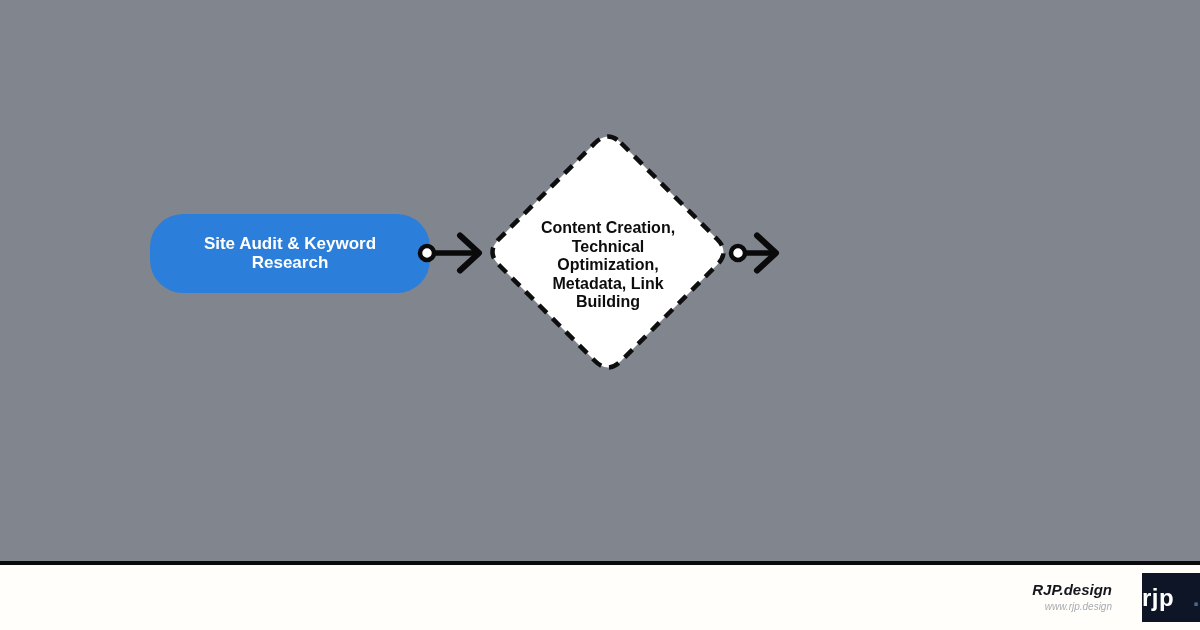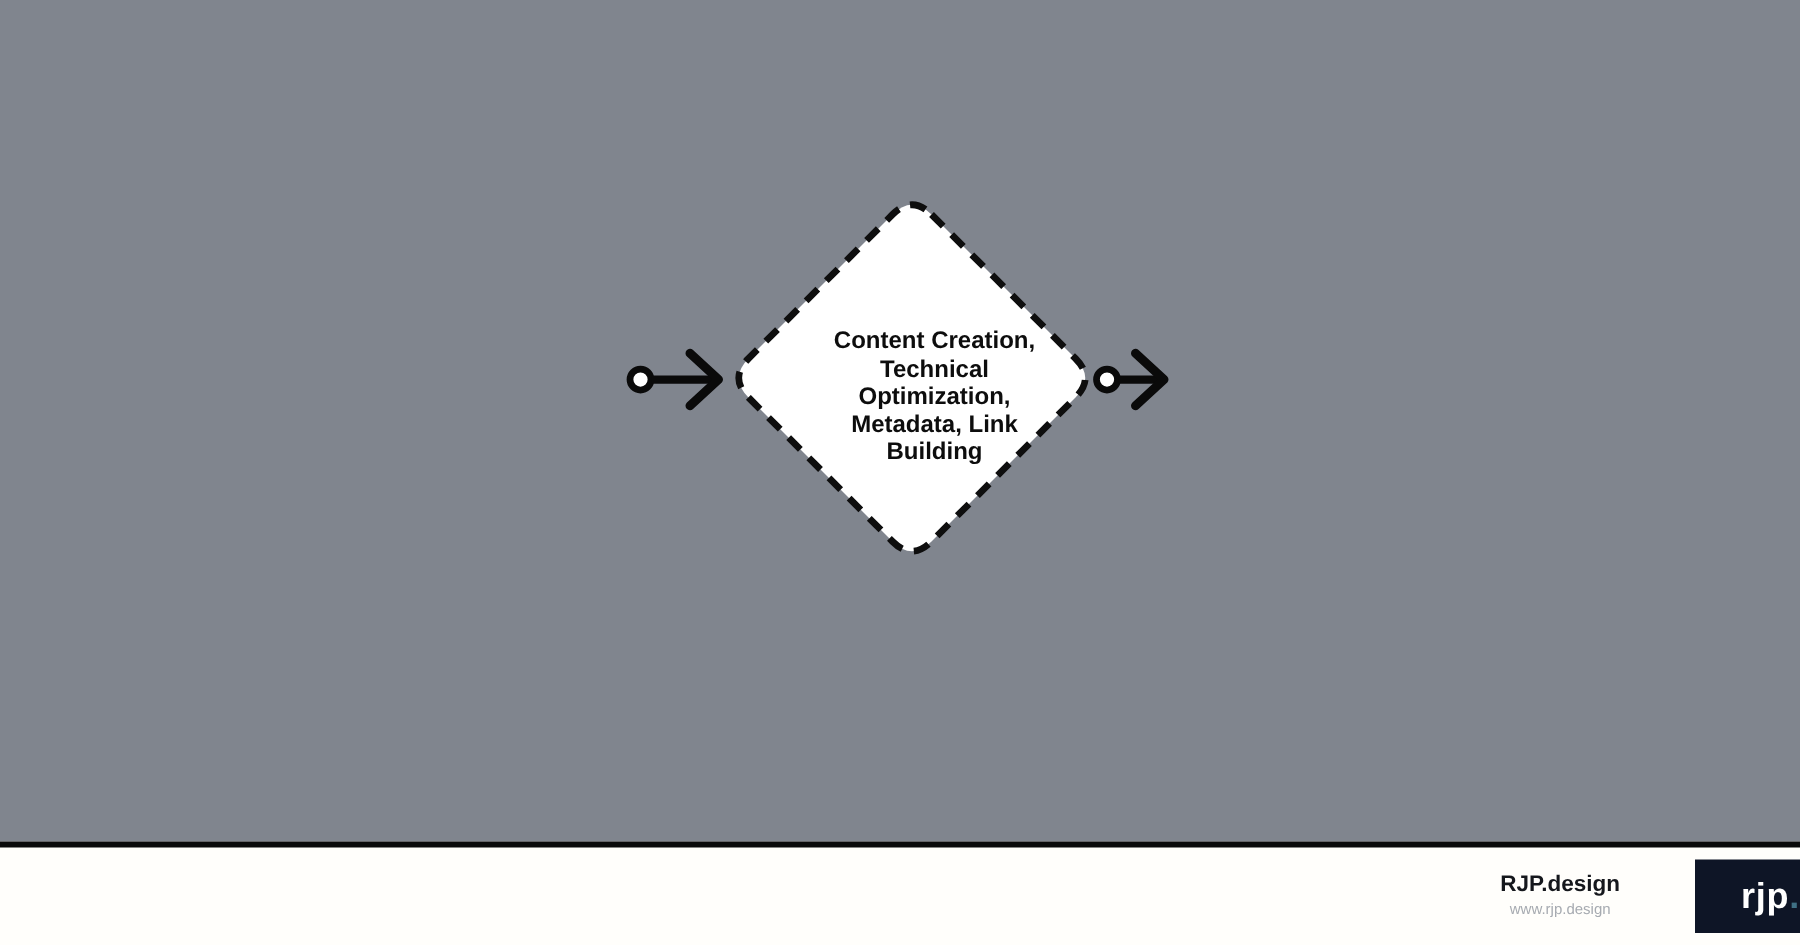--- a/index.html
+++ b/index.html
@@ -36,21 +36,21 @@
     background: #040404;
     border-radius: 33px;
     color: #ffffff;
   }
   .diamond-svg {
     position: absolute;
     left: 478px; top: 122px;
   }
   .diamond-label {
     position: absolute;
-    left: 533px; top: 219px;
+    left: 518px; top: 219px;
     width: 180px;
     text-align: center;
     font-weight: bold;
     font-size: 16px;
     line-height: 18.5px;
     color: #0d0d0d;
     white-space: pre-line;
   }
   .connector { position: absolute; }
   .connector-left  { left: 415px; top: 231px; }
@@ -61,51 +61,52 @@
     width: 100%; height: 65px;
     background: #fffefb;
     border-top: 4px solid #0a0a0a;
     box-sizing: content-box;
     display: flex;
     align-items: center;
     justify-content: flex-end;
     gap: 30px;
     padding-right: 9px;
   }
-  .brand-block { text-align: center; }
+  .brand-block { text-align: right; font-style: italic; }
   .brand-name {
     font-weight: bold;
     font-size: 15px;
     line-height: 17px;
     color: #15171c;
   }
   .brand-url {
     font-size: 10px;
     line-height: 17px;
     color: #a7abb1;
   }
   .logo-square {
-    width: 70px; height: 49px;
+    width: 58px; height: 49px;
     background: #0e1526;
     display: flex;
     align-items: center;
-    justify-content: flex-end;
+    justify-content: space-between;
     color: #ffffff;
     font-weight: bold;
     font-size: 24px;
     letter-spacing: 0.5px;
-    margin-left: 20px;
   }
   .logo-dot { color: #3f7085; }
 </style>
 </head>
 <body>
 
 <div class="canvas">
 
+  <div class="node node-start">Site Audit &amp; Keyword
+Research</div>
 
   <svg class="connector connector-left" width="70" height="44" viewBox="0 0 70 44">
     <circle cx="12" cy="22" r="7" fill="#ffffff" stroke="#0a0a0a" stroke-width="4.5"></circle>
     <line x1="19.5" y1="22" x2="61" y2="22" stroke="#0a0a0a" stroke-width="5.5"></line>
     <polyline points="45,4.5 64,22 45,39.5" fill="none" stroke="#0a0a0a" stroke-width="6" stroke-linecap="round" stroke-linejoin="round"></polyline>
   </svg>
 
   <svg class="diamond-svg" width="260" height="260" viewBox="0 0 260 260">
     <path d="M 143,21 L 239,117 Q 252,130 239,143 L 143,239 Q 130,252 117,239 L 21,143 Q 8,130 21,117 L 117,21 Q 130,8 143,21 Z" fill="#ffffff" stroke="#0e0e0e" stroke-width="4.5" stroke-dasharray="11 8"></path>
   </svg>

